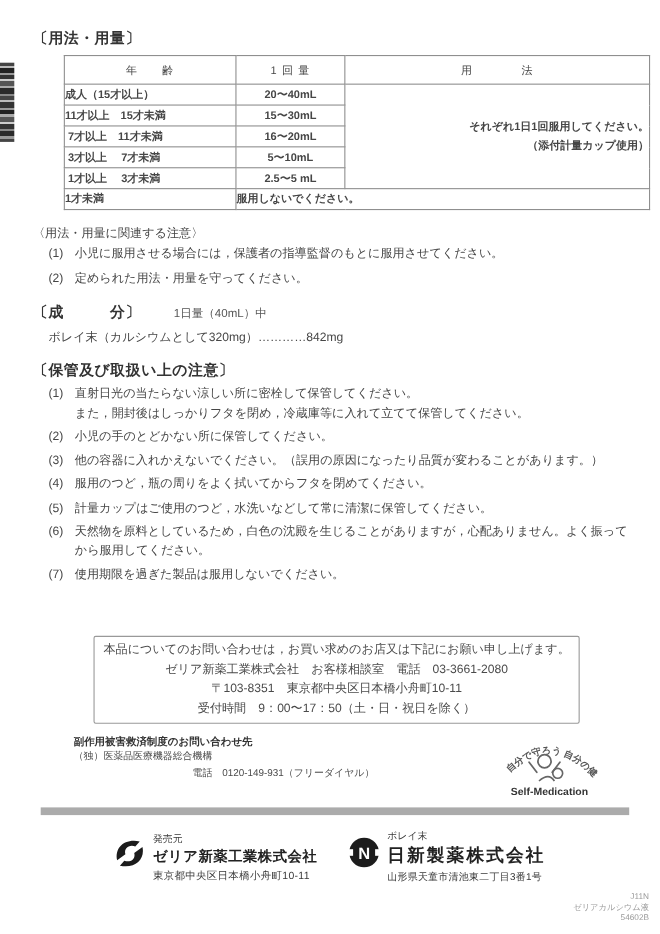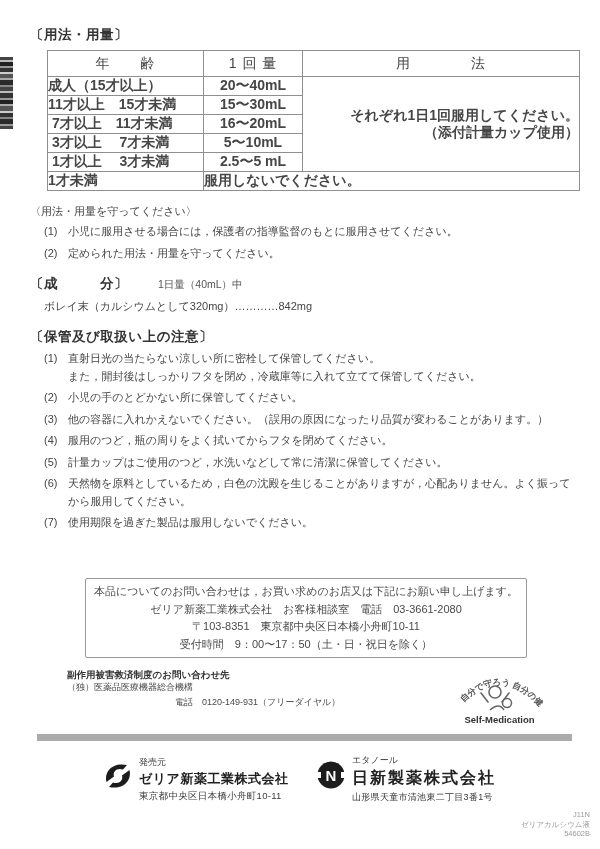--- a/index.html
+++ b/index.html
@@ -15,21 +15,21 @@
   .barcode{
     position:absolute;left:0;top:57px;width:13px;height:72px;
     background:linear-gradient(to bottom,
       #444 0 3px,#bbb 3px 5px,#222 5px 9px,#999 9px 11px,#333 11px 15px,
       #ccc 15px 17px,#555 17px 21px,#aaa 21px 23px,#2a2a2a 23px 28px,#888 28px 30px,
       #444 30px 34px,#bbb 34px 36px,#333 36px 41px,#999 41px 43px,#222 43px 47px,
       #aaa 47px 49px,#555 49px 54px,#ccc 54px 56px,#333 56px 60px,#888 60px 62px,
       #2a2a2a 62px 67px,#999 67px 69px,#444 69px 72px);
   }
   
-  table.dosage{border-collapse:collapse;margin:6px 0 0 17px;width:533px;table-layout:fixed;font-size:14px;color:#464646;}
+  table.dosage{border-collapse:collapse;margin:6px 0 0 28px;width:533px;table-layout:fixed;font-size:10px;color:#464646;}
   table.dosage th,table.dosage td{border:1px solid #8f8f8f;padding:0;}
   table.dosage th{font-weight:normal;height:25px;letter-spacing:1px;}
   table.dosage td{height:18px;font-weight:bold;}
   .col-age{width:156px;}
   .col-dose{width:99px;}
   td.age{text-align:left;padding-left:32px;white-space:pre;}
   td.dose{text-align:center;}
   td.method{text-align:right;padding-left:12px;vertical-align:middle;line-height:17px;}
   td.note{text-align:left;padding-left:12px;}
   th{white-space:pre;}
@@ -119,21 +119,21 @@
       <td class="age"> 1才以上　 3才未満</td>
       <td class="dose">2.5〜5 mL</td>
     </tr>
     <tr>
       <td class="age">1才未満</td>
       <td class="note" colspan="2">服用しないでください。</td>
     </tr>
   </tbody>
     </table>
 
-  <div class="note-title">〈用法・用量を守ってください〉</div>
+  <div class="note-title">〈用法・用量に関連する注意〉</div>
   <div class="item">
     <span class="num">(1)</span>
     <span class="txt">小児に服用させる場合には，保護者の指導監督のもとに服用させてください。</span>
   </div>
   <div class="item">
     <span class="num">(2)</span>
     <span class="txt">定められた用法・用量を守ってください。</span>
   </div>
 
   <div class="ingredients">
@@ -220,21 +220,21 @@
 </div>
 
 <div class="company maker">
   <svg class="clogo" width="30" height="30" viewBox="0 0 30 30">
     <circle cx="15" cy="15" r="13.5" fill="#1c1c1c"></circle>
     <rect x="0" y="12" width="5" height="6" fill="#fff"></rect>
     <rect x="25" y="12" width="5" height="6" fill="#fff"></rect>
     <text x="15" y="20.5" text-anchor="middle" font-size="15" font-weight="bold" fill="#fff" font-family="Liberation Sans, sans-serif">N</text>
   </svg>
   <div>
-    <div class="crole">エタノール</div>
+    <div class="crole">ボレイ末</div>
     <div class="cname">日新製薬株式会社</div>
     <div class="caddr">山形県天童市清池東二丁目3番1号</div>
   </div>
 </div>
 
 <div class="footcode">
   <div>J11N</div>
   <div>ゼリアカルシウム液</div>
   <div>54602B</div>
 </div>

